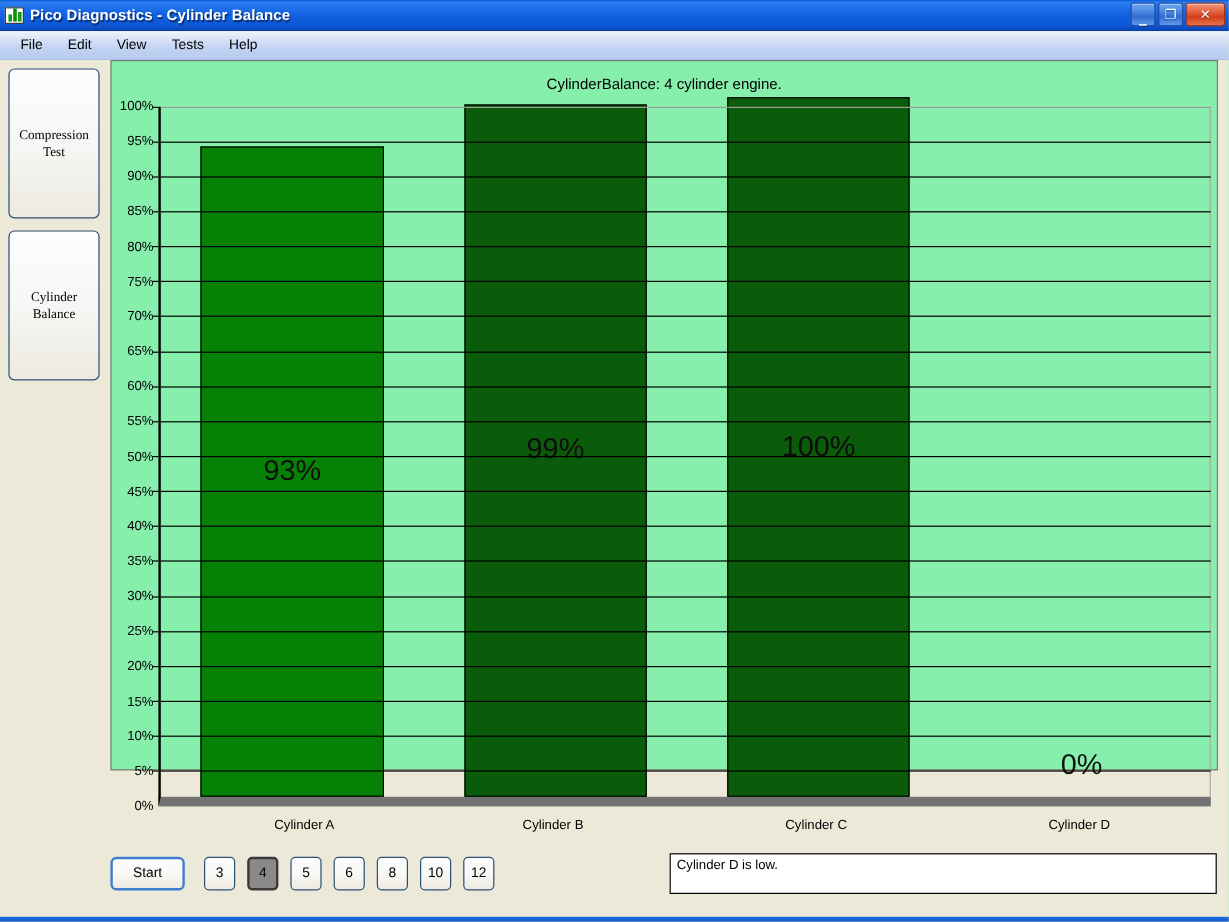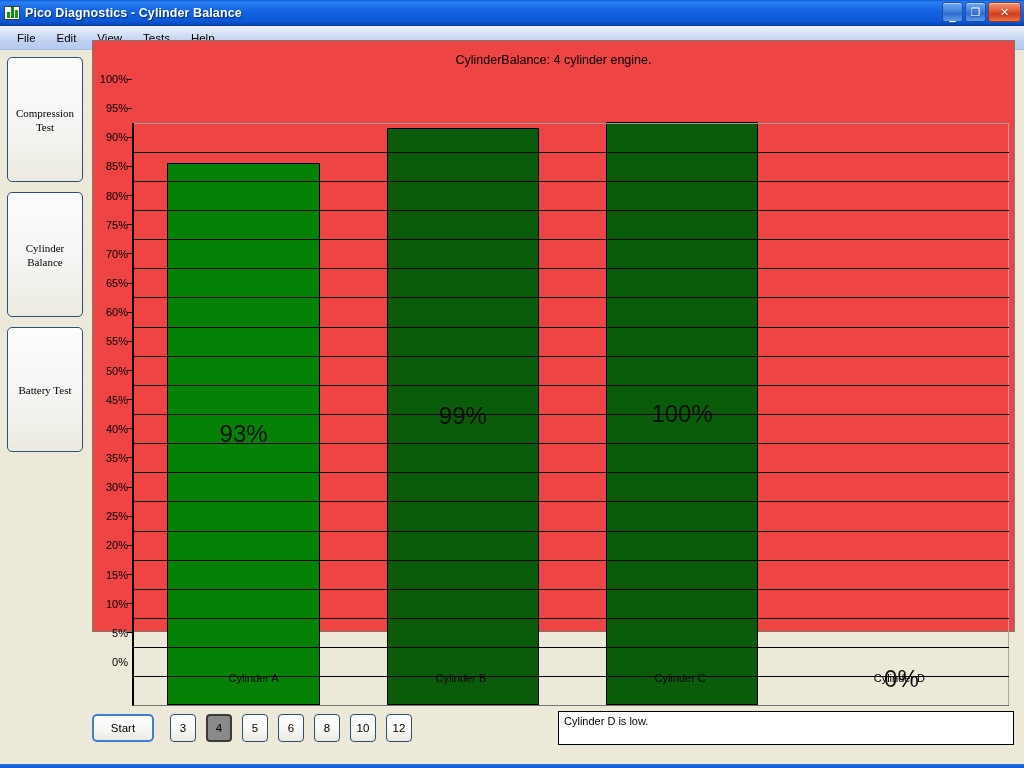--- a/index.html
+++ b/index.html
@@ -78,33 +78,32 @@
   .side-btn span{
     font-size:11px;color:#000;text-align:center;line-height:14px;
     white-space:pre-line;
   }
   #sb0{top:7px;height:125px;}
   #sb1{top:142px;height:125px;}
   #sb2{top:277px;height:125px;}
 
   
   .chart-panel{
-    position:absolute;left:92px;top:40px;width:923px;height:592px;
-    background:#ef4444;border:1px solid #7b7b6e;box-sizing:border-box;
+    position:absolute;left:92px;top:50px;width:923px;height:592px;
+    background:#86efac;border:1px solid #7b7b6e;box-sizing:border-box;
   }
   .chart-title{
     position:absolute;left:0;top:12px;width:100%;text-align:center;
     font-size:12.5px;color:#000;
   }
   
   .plot{
     position:absolute;left:39px;top:38px;width:877px;height:583px;
-    border-left:2px solid #000;border-bottom:1px solid #737373;
+    border-left:2px solid #000;border-bottom:8px solid #737373;
     box-sizing:border-box;
-    margin-top:44px;
   }
   .grid-line{position:absolute;left:0;width:100%;height:1px;background:#000;}
   .grid-line.top{background:#9d9d9d;}
   .plot-right{
     position:absolute;right:0;top:0;width:1px;height:100%;background:#a8a8a8;
   }
   .y-label{
     position:absolute;right:0;font-size:11px;color:#000;
     text-align:right;white-space:nowrap;transform:translateY(-50%);
     padding-right:4px;
@@ -197,23 +196,20 @@
   </div>
 
   <div class="sidebar">
     <div class="side-btn" id="sb0">
       <span>Compression
 Test</span>
     </div>
     <div class="side-btn" id="sb1">
       <span>Cylinder
 Balance</span>
-    </div>
-    <div class="side-btn" id="sb2">
-      <span>Battery Test</span>
     </div>
   </div>
 
   <div class="chart-panel">
     <div class="chart-title">CylinderBalance: 4 cylinder engine.</div>
     <div class="y-axis" id="y-axis">
         <div class="y-label" style="top: 583px;">0%</div>
         <div class="y-label" style="top: 553.85px;">5%</div>
         <div class="tick" style="top: 553.35px;"></div>
         <div class="y-label" style="top: 524.7px;">10%</div>

